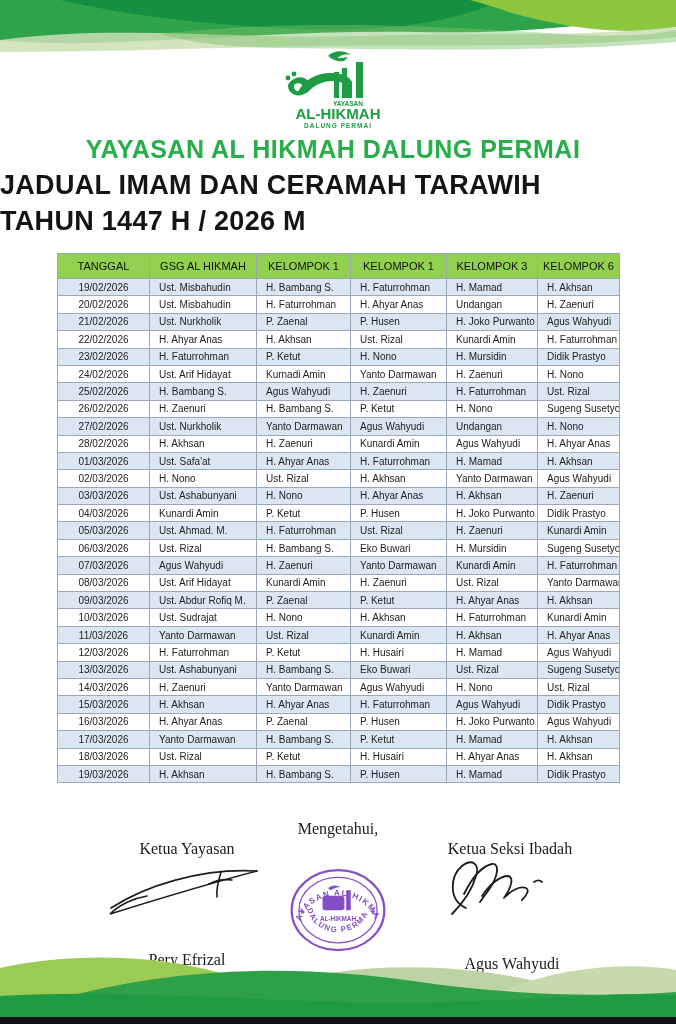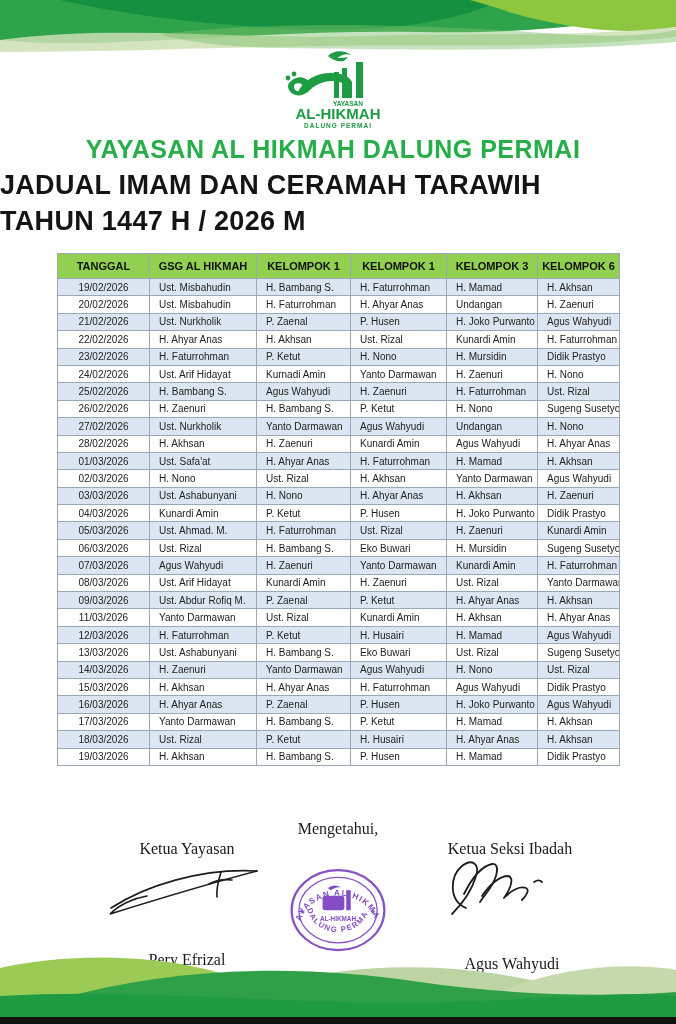--- a/index.html
+++ b/index.html
@@ -23,21 +23,21 @@
     font-size:27px;font-weight:800;letter-spacing:.3px;color:#141414;
   }
   .title-black.l1{top:170px;}
   .title-black.l2{top:206px;}
   
   table.schedule{
     position:absolute;top:253px;left:57px;width:562px;
     border-collapse:collapse;table-layout:fixed;
   }
   table.schedule th{
-    background:#92d050;color:#111;font-weight:bold;font-size:11px;
+    background:#92d050;color:#111;font-weight:normal;font-size:11px;
     height:24px;border:1px solid #9aa9ba;text-align:center;padding:0 2px;
   }
   table.schedule td{
     font-size:10px;height:16.4px;border:1px solid #9aa9ba;
     padding:0 4px 0 9px;text-align:left;color:#222;white-space:nowrap;overflow:hidden;
   }
   table.schedule td:first-child{text-align:center;padding:0 2px;}
   table.schedule tbody tr:nth-child(odd){background:#dce6f2;}
   table.schedule tbody tr:nth-child(even){background:#ffffff;}
   col.c-date{width:92px;} col.c-gsg{width:107px;} col.c-k1{width:94px;}
@@ -255,20 +255,28 @@
           <td>Ust. Rizal</td>
           <td>Yanto Darmawan</td>
         </tr>
         <tr>
           <td>09/03/2026</td>
           <td>Ust. Abdur Rofiq M.</td>
           <td>P. Zaenal</td>
           <td>P. Ketut</td>
           <td>H. Ahyar Anas</td>
           <td>H. Akhsan</td>
+        </tr>
+        <tr>
+          <td>10/03/2026</td>
+          <td>Ust. Sudrajat</td>
+          <td>H. Nono</td>
+          <td>H. Akhsan</td>
+          <td>H. Faturrohman</td>
+          <td>Kunardi Amin</td>
         </tr>
         <tr>
           <td>11/03/2026</td>
           <td>Yanto Darmawan</td>
           <td>Ust. Rizal</td>
           <td>Kunardi Amin</td>
           <td>H. Akhsan</td>
           <td>H. Ahyar Anas</td>
         </tr>
         <tr>

